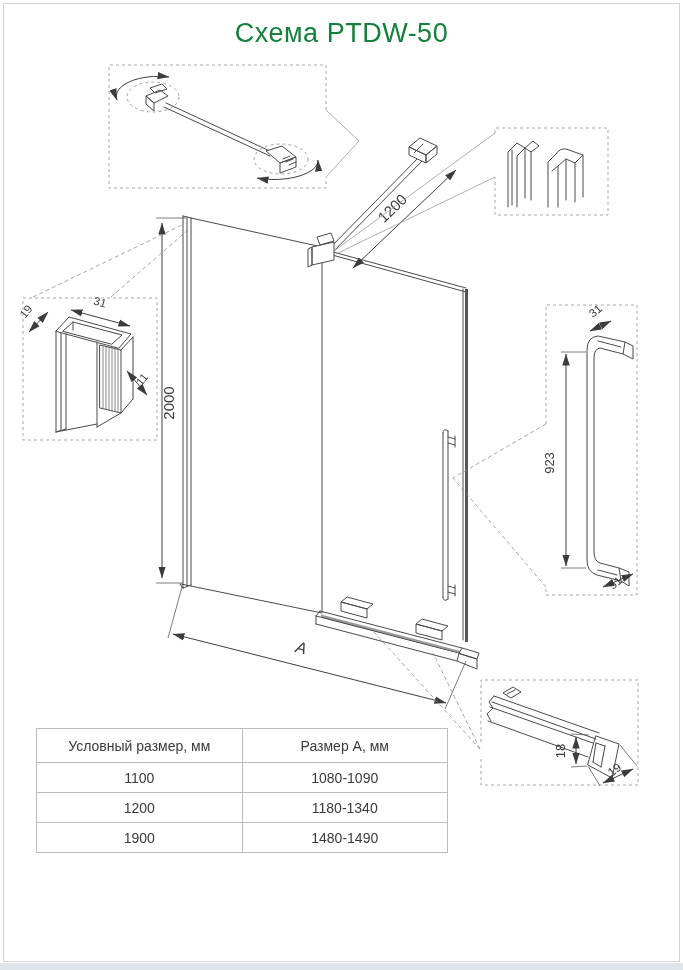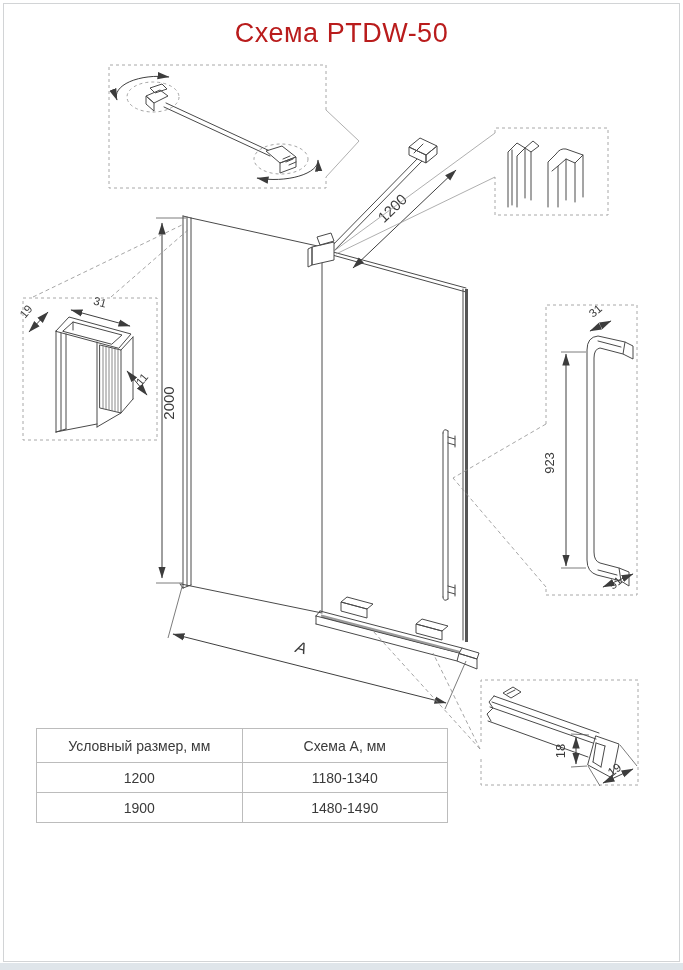--- a/index.html
+++ b/index.html
@@ -9,21 +9,21 @@
   }
   .page-border{
     position:absolute;left:3px;top:3px;right:3px;bottom:8px;
     border:1px solid #d2d4d6;pointer-events:none;
   }
   .bottom-strip{
     position:absolute;left:0;bottom:0;width:683px;height:7px;background:#dfe5ea;
   }
   .title{
     position:absolute;left:0;top:18px;width:683px;text-align:center;
-    font-size:27px;color:#b91c1c;letter-spacing:0.5px;
+    font-size:27px;color:#15803d;letter-spacing:0.5px;
   }
   svg.diagram{position:absolute;left:0;top:0;}
   svg text{font-family:"Liberation Sans",sans-serif;fill:#3a3a3a;}
   .ln{stroke:#4a4a4a;stroke-width:1;fill:none;stroke-linecap:round;stroke-linejoin:round;}
   .ln2{stroke:#4a4a4a;stroke-width:1;fill:#ffffff;stroke-linejoin:round;}
   .thick{stroke:#555555;stroke-width:3;fill:none;}
   .dimln{stroke:#3f3f3f;stroke-width:1;fill:none;}
   .extln{stroke:#5a5a5a;stroke-width:0.8;fill:none;}
   .dashbox{stroke:#a8a8a8;stroke-width:1;fill:none;stroke-dasharray:3 3;}
   .dashell{stroke:#9a9a9a;stroke-width:0.9;fill:none;stroke-dasharray:3 3;}
@@ -214,21 +214,25 @@
       <path class="dimln" d="M603,783 L633,769" marker-start="url(#arrow)" marker-end="url(#arrow)"></path>
       <text font-size="12" text-anchor="middle" transform="translate(617,773) rotate(-38)">19</text>
     </g>
   </g>
 </svg>
 
 <table class="size-table">
   <tbody>
     <tr class="hdr">
       <td>Условный размер, мм</td>
-      <td>Схема А, мм</td>
+      <td>Размер А, мм</td>
+    </tr>
+    <tr>
+      <td>1100</td>
+      <td>1080-1090</td>
     </tr>
     <tr>
       <td>1200</td>
       <td>1180-1340</td>
     </tr>
     <tr>
       <td>1900</td>
       <td>1480-1490</td>
     </tr>
   </tbody>

